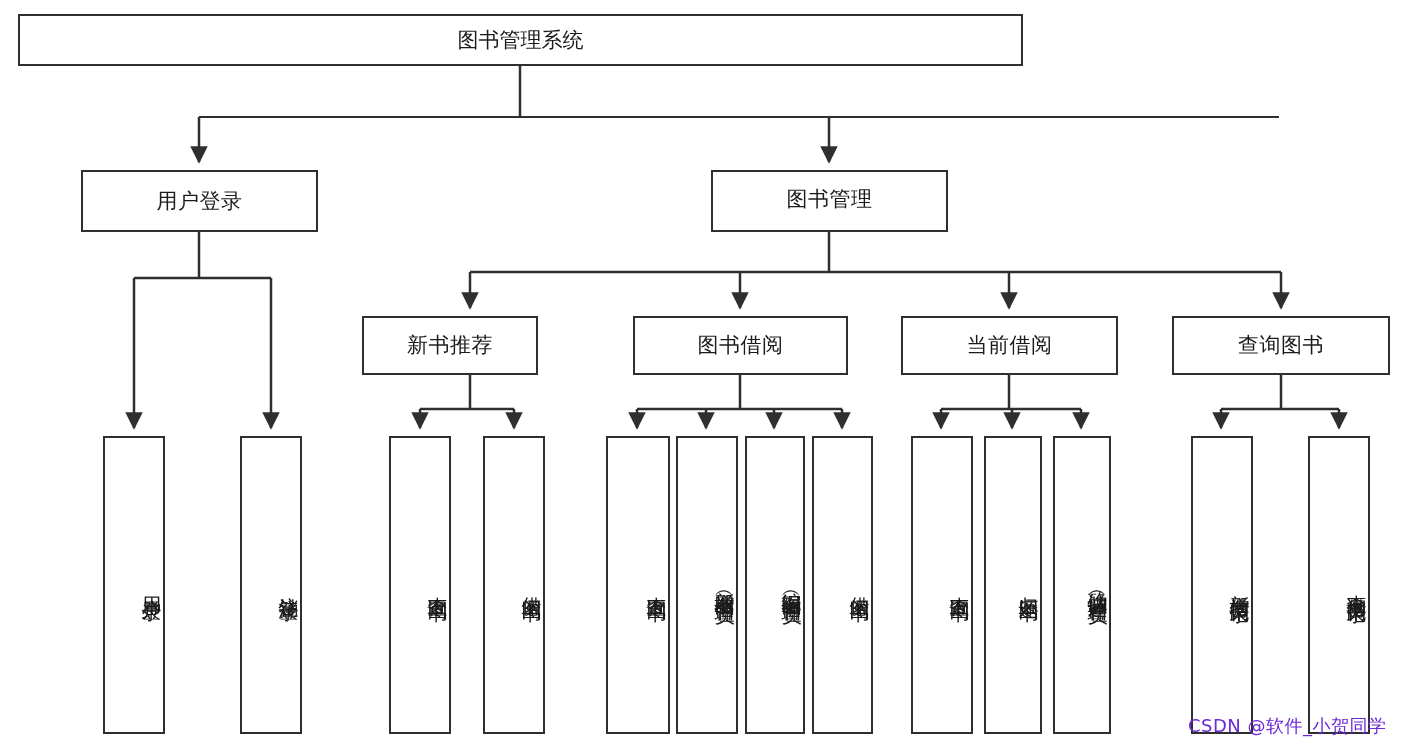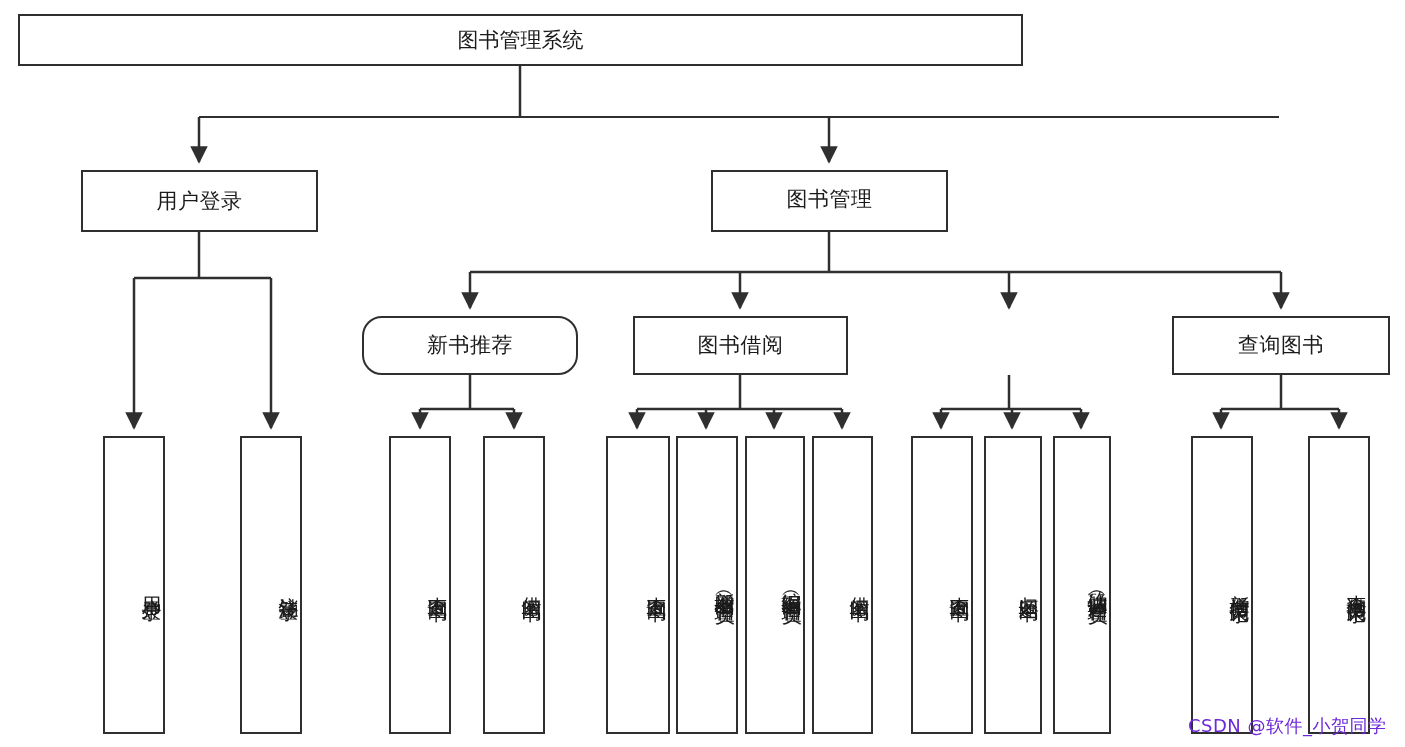--- a/index.html
+++ b/index.html
@@ -129,26 +129,29 @@
     <span>图书管理系统</span>
   </div>
 
   <div class="node h" style="left:81px; top:170px; width:237px; height:62px;">
     <span>用户登录</span>
   </div>
   <div class="node h" style="left:711px; top:170px; width:237px; height:62px;font-family:Liberation Mono, monospace;">
     <span>图书管理</span>
   </div>
 
-  <div class="node h" style="left:362px; top:316px; width:216px; height:59px;border-radius:20px;">
+  <div class="node h" style="left:362px; top:316px; width:176px; height:59px;">
     <span>新书推荐</span>
   </div>
   <div class="node h" style="left:633px; top:316px; width:215px; height:59px;">
     <span>图书借阅</span>
   </div>
+  <div class="node h" style="left:901px; top:316px; width:217px; height:59px;">
+    <span>当前借阅</span>
+  </div>
   <div class="node h" style="left:1172px; top:316px; width:218px; height:59px;">
     <span>查询图书</span>
   </div>
 
   <div class="node leaf" style="left:103px; top:436px; width:62px; height:298px;">
     <span class="txt">用户登录</span>
   </div>
   <div class="node leaf" style="left:240px; top:436px; width:62px; height:298px;">
     <span class="txt">注销登录</span>
   </div>

